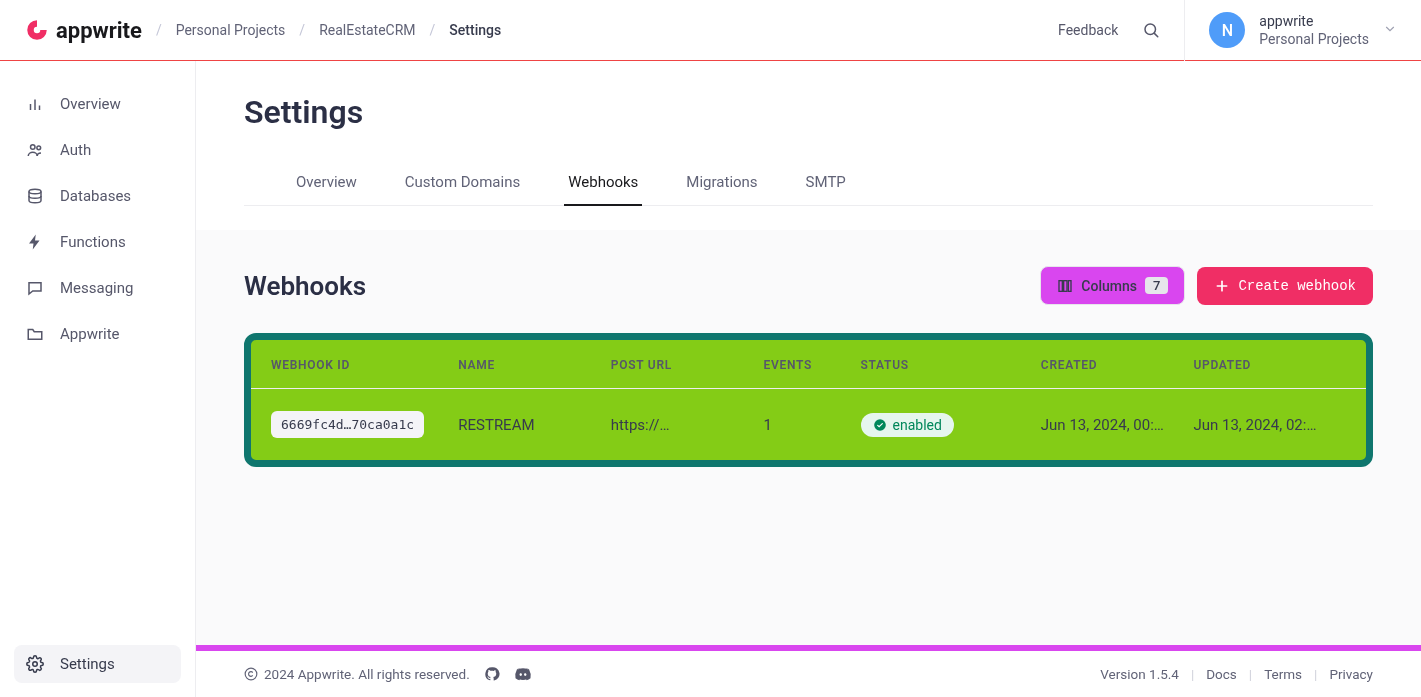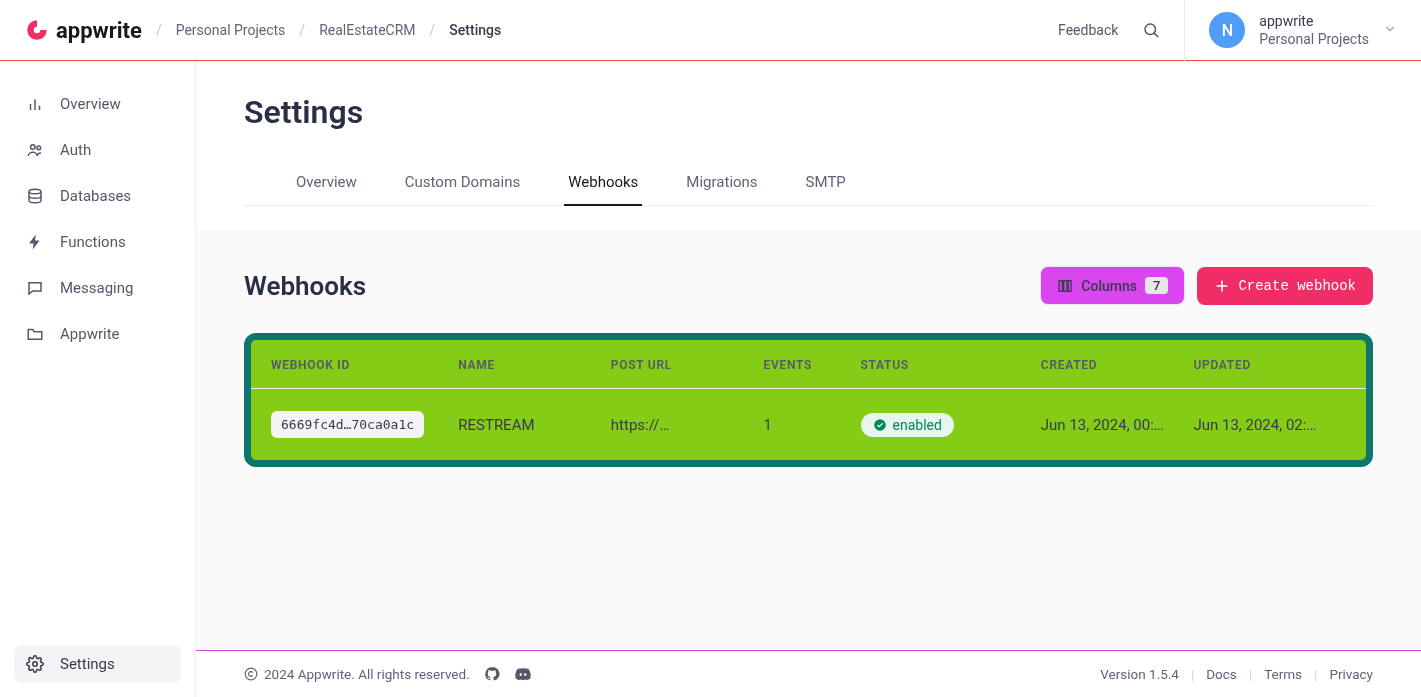--- a/index.html
+++ b/index.html
@@ -108,21 +108,21 @@
     font-size:13px; color:#373b4d; display:inline-block; max-width:100%;
   }
   .status-pill {
     display:inline-flex; align-items:center; gap:6px; background:#e6f6ee; color:#00875a;
     border-radius:20px; padding:4px 12px; font-size:14px;
   }
   .status-pill .dot { width:14px; height:14px; }
 
   
   .footer {
-    border-top:1px solid #d946ef; padding:14px 48px; display:flex; align-items:center;
+    border-top:6px solid #d946ef; padding:14px 48px; display:flex; align-items:center;
     color:#616377; font-size:13.5px; background:#fff;gap:16px;
   }
   .footer .left { display:flex; align-items:center; gap:14px; }
   .footer .copyr { display:flex; align-items:center; gap:6px; }
   .footer .spacer { flex:1; }
   .footer .right { display:flex; align-items:center; gap:12px; }
   .footer .vsep { color:#d1d2dc; }
   .footer a { color:#616377; text-decoration:none; cursor:pointer; }
 
   .ellipsis { white-space:nowrap; overflow:hidden; text-overflow:ellipsis; max-width:100%; }

